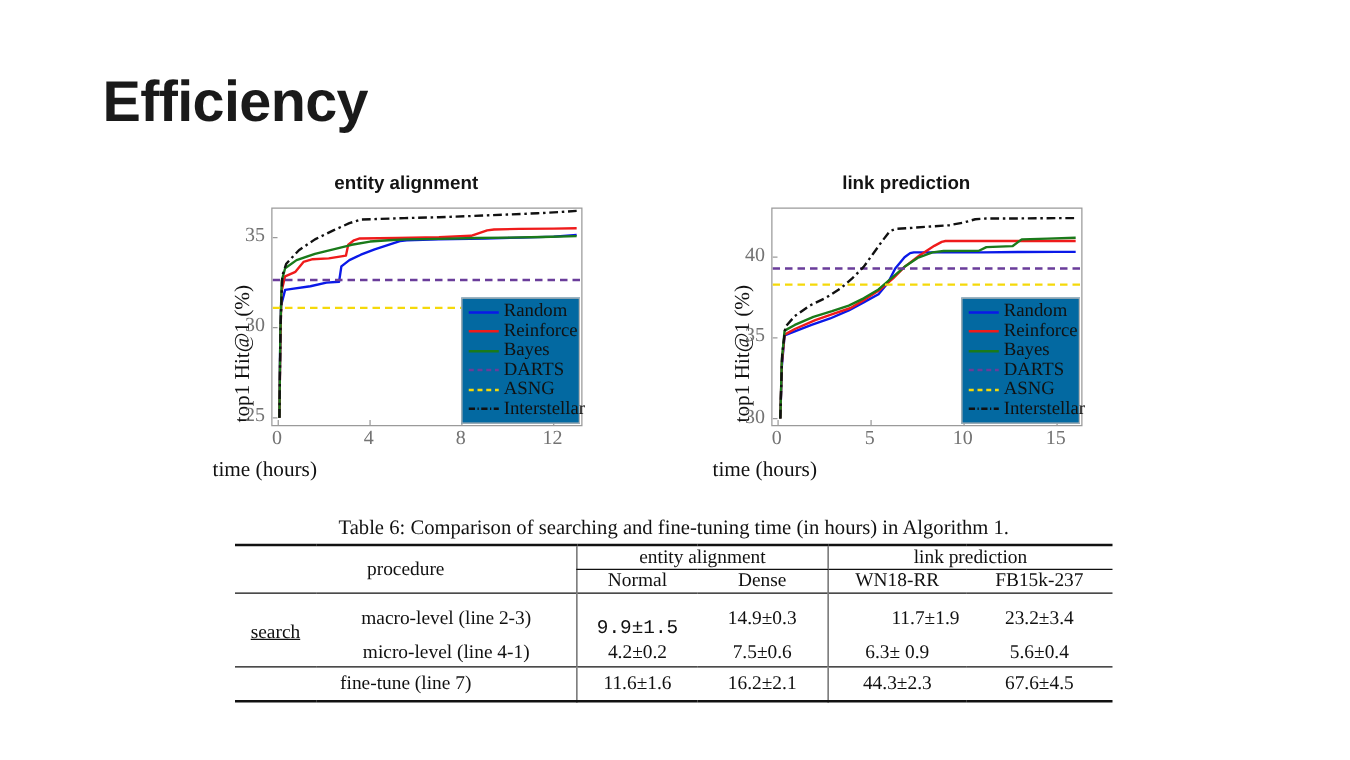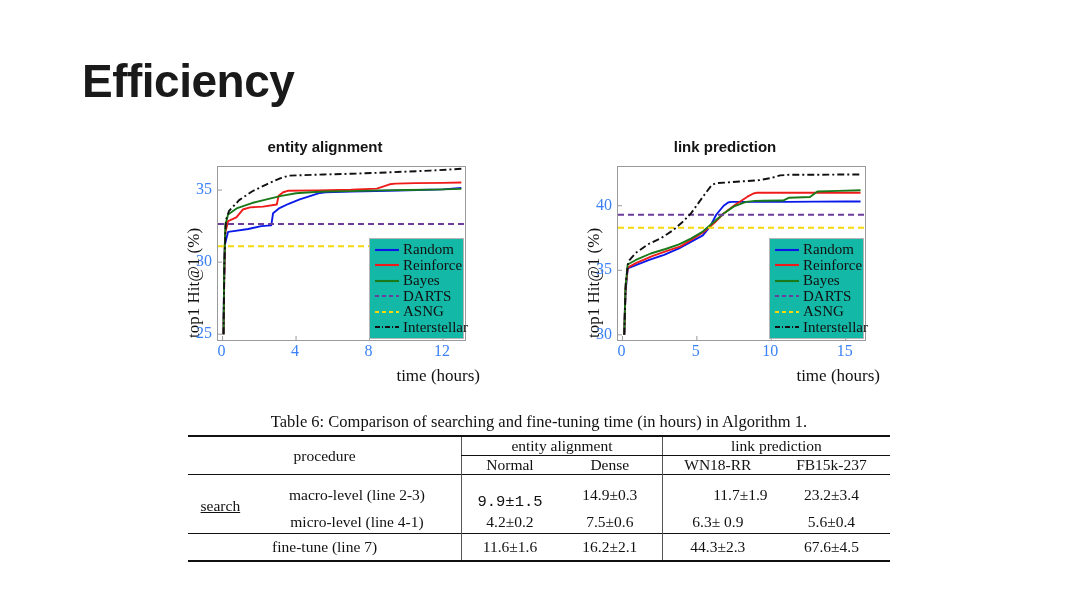--- a/index.html
+++ b/index.html
@@ -29,33 +29,33 @@
   .plotbox{position:absolute;border:1px solid #9a9a9a;background:#fff;box-sizing:border-box;}
   .plotbox svg{position:absolute;left:0;top:0;display:block;}
 
   .ylabel{
     position:absolute;
     font-family:"Liberation Serif",serif;font-size:17px;color:#111;
     transform-origin:0 0;transform:rotate(-90deg);
     white-space:nowrap;
   }
   .xlabel{
-    position:absolute;width:100%;text-align:right;
+    position:absolute;width:100%;text-align:left;
     font-family:"Liberation Serif",serif;font-size:17px;color:#111;
   }
   .tick{
     position:absolute;font-family:"Liberation Serif",serif;
-    font-size:16px;color:#3b82f6;white-space:nowrap;
+    font-size:16px;color:#737373;white-space:nowrap;
   }
   .tick.xt{transform:translateX(-50%);}
   .tick.yt{transform:translateY(-50%);text-align:right;}
 
   
   .legend{
-    position:absolute;background:#14b8a6;border:1px solid #b5b5b5;
+    position:absolute;background:#0369a1;border:1px solid #b5b5b5;
     padding:3px 5px 3px 4px;box-sizing:border-box;
   }
   .legend-row{display:flex;align-items:center;height:15.5px;}
   .legend-swatch{width:26px;height:12px;flex:0 0 26px;margin-right:3px;position:relative;}
   .legend-swatch svg{position:absolute;left:0;top:0;}
   .legend-text{
     font-family:"Liberation Serif",serif;font-size:15px;color:#111;
     line-height:15.5px;white-space:nowrap;
   }
 

